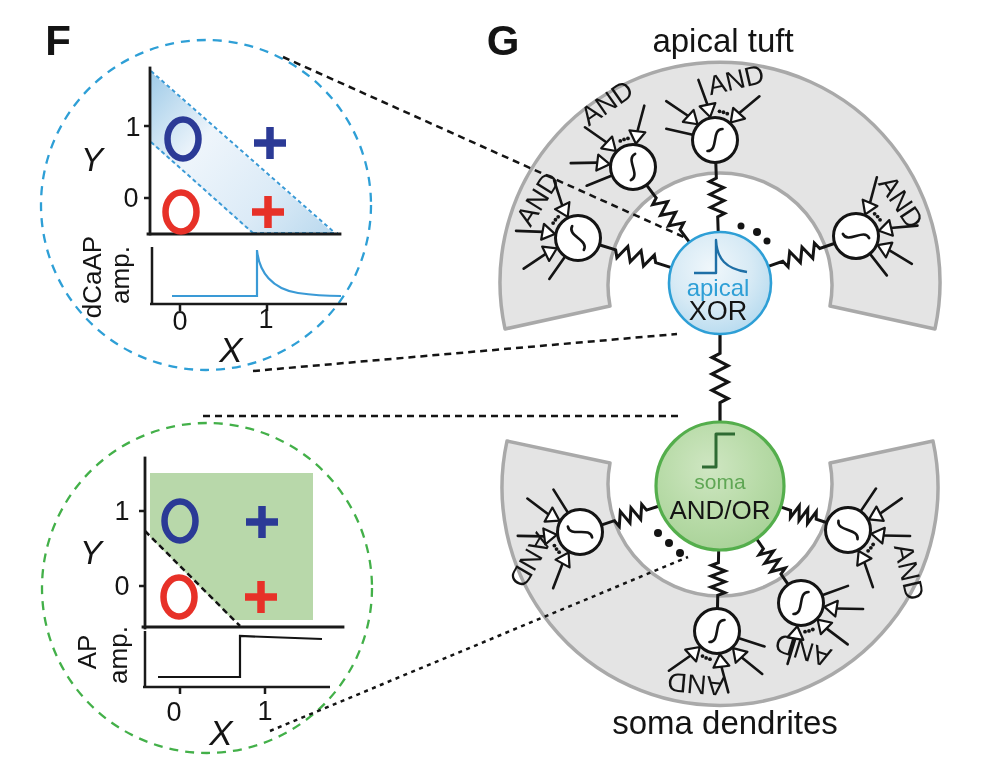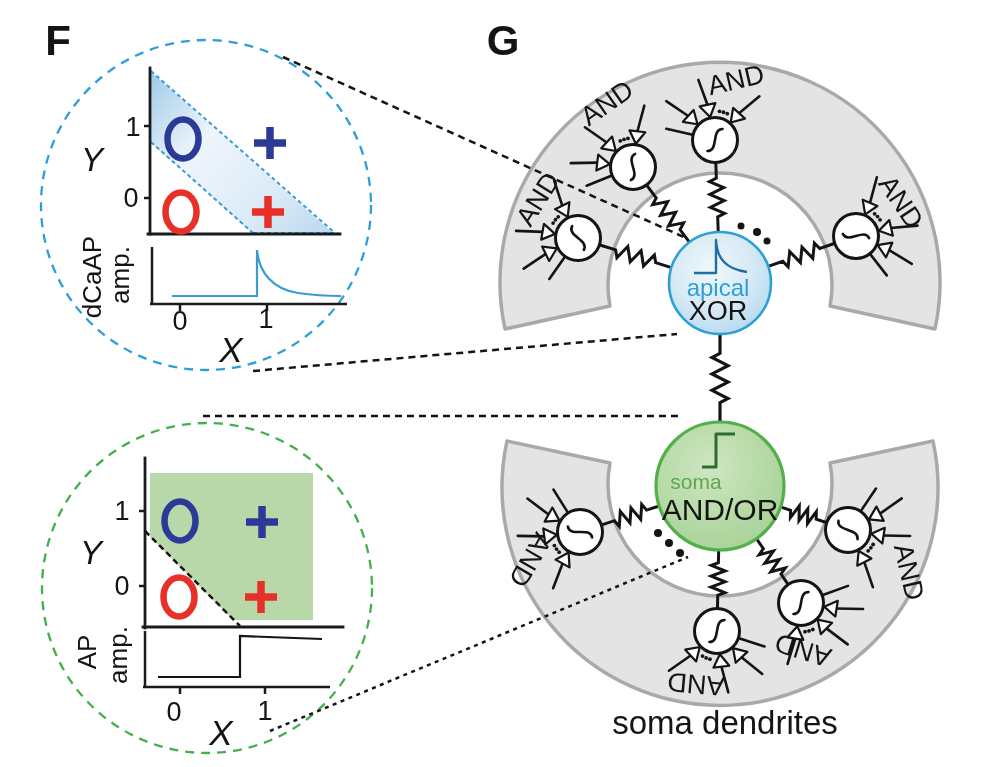--- a/index.html
+++ b/index.html
@@ -220,20 +220,21 @@
       <circle cx="669" cy="543" r="4" fill="#141414"></circle>
       <circle cx="680" cy="553" r="4" fill="#141414"></circle>
       <circle cx="720" cy="283" r="51" fill="url(#gb)" stroke="#2e9fd6" stroke-width="2.6"></circle>
       <path d="M 694,273 H 716 V 240 C 717,259 726,269 747,272" fill="none" stroke="#1e6fa6" stroke-width="2.4" stroke-linejoin="round"></path>
       <circle cx="720" cy="486" r="64" fill="url(#gg)" stroke="#54ae4c" stroke-width="3.2"></circle>
       <path d="M 702,467 H 716 V 434 H 735" fill="none" stroke="#2e6b33" stroke-width="3" stroke-linejoin="round"></path>
     </svg>
 
   <div class="txt panel-letter" style="left:58px;top:41px;">F</div>
   <div class="txt panel-letter" style="left:503px;top:41px;">G</div>
+  <div class="txt title" style="left:723px;top:40px;">apical tuft</div>
   <div class="txt title" style="left:725px;top:722px;">soma dendrites</div>
 
   <div class="txt axvar" style="left:92px;top:159px;">Y</div>
   <div class="txt tick" style="left:133px;top:127px;">1</div>
   <div class="txt tick" style="left:131px;top:198px;">0</div>
   <div class="txt tick" style="left:180px;top:321px;">0</div>
   <div class="txt tick" style="left:266px;top:319px;">1</div>
   <div class="txt axvarx" style="left:231px;top:349px;">X</div>
   <div class="txt ramp" style="left:92px;top:277px;">dCaAP</div>
   <div class="txt ramp" style="left:120px;top:275px;">amp.</div>
@@ -242,15 +243,15 @@
   <div class="txt tick" style="left:122px;top:511px;">1</div>
   <div class="txt tick" style="left:122px;top:586px;">0</div>
   <div class="txt tick" style="left:174px;top:712px;">0</div>
   <div class="txt tick" style="left:265px;top:711px;">1</div>
   <div class="txt axvarx" style="left:221px;top:732px;">X</div>
   <div class="txt ramp" style="left:87px;top:652px;">AP</div>
   <div class="txt ramp" style="left:118px;top:655px;">amp.</div>
 
   <div class="txt hubsub" style="left:718px;top:288px;color:#2e9fd6;">apical</div>
   <div class="txt hubmain" style="left:718px;top:311px;">XOR</div>
-  <div class="txt hubsub" style="left:696px;top:481px;color:#5fa654;font-size:21px;">soma</div>
-  <div class="txt hubmain" style="left:720px;top:510px;font-size:30px;">AND/OR</div>
+  <div class="txt hubsub" style="left:720px;top:481px;color:#5fa654;font-size:21px;">soma</div>
+  <div class="txt hubmain" style="left:720px;top:510px;font-size:26px;">AND/OR</div>
 </div>
 
 </body></html>

